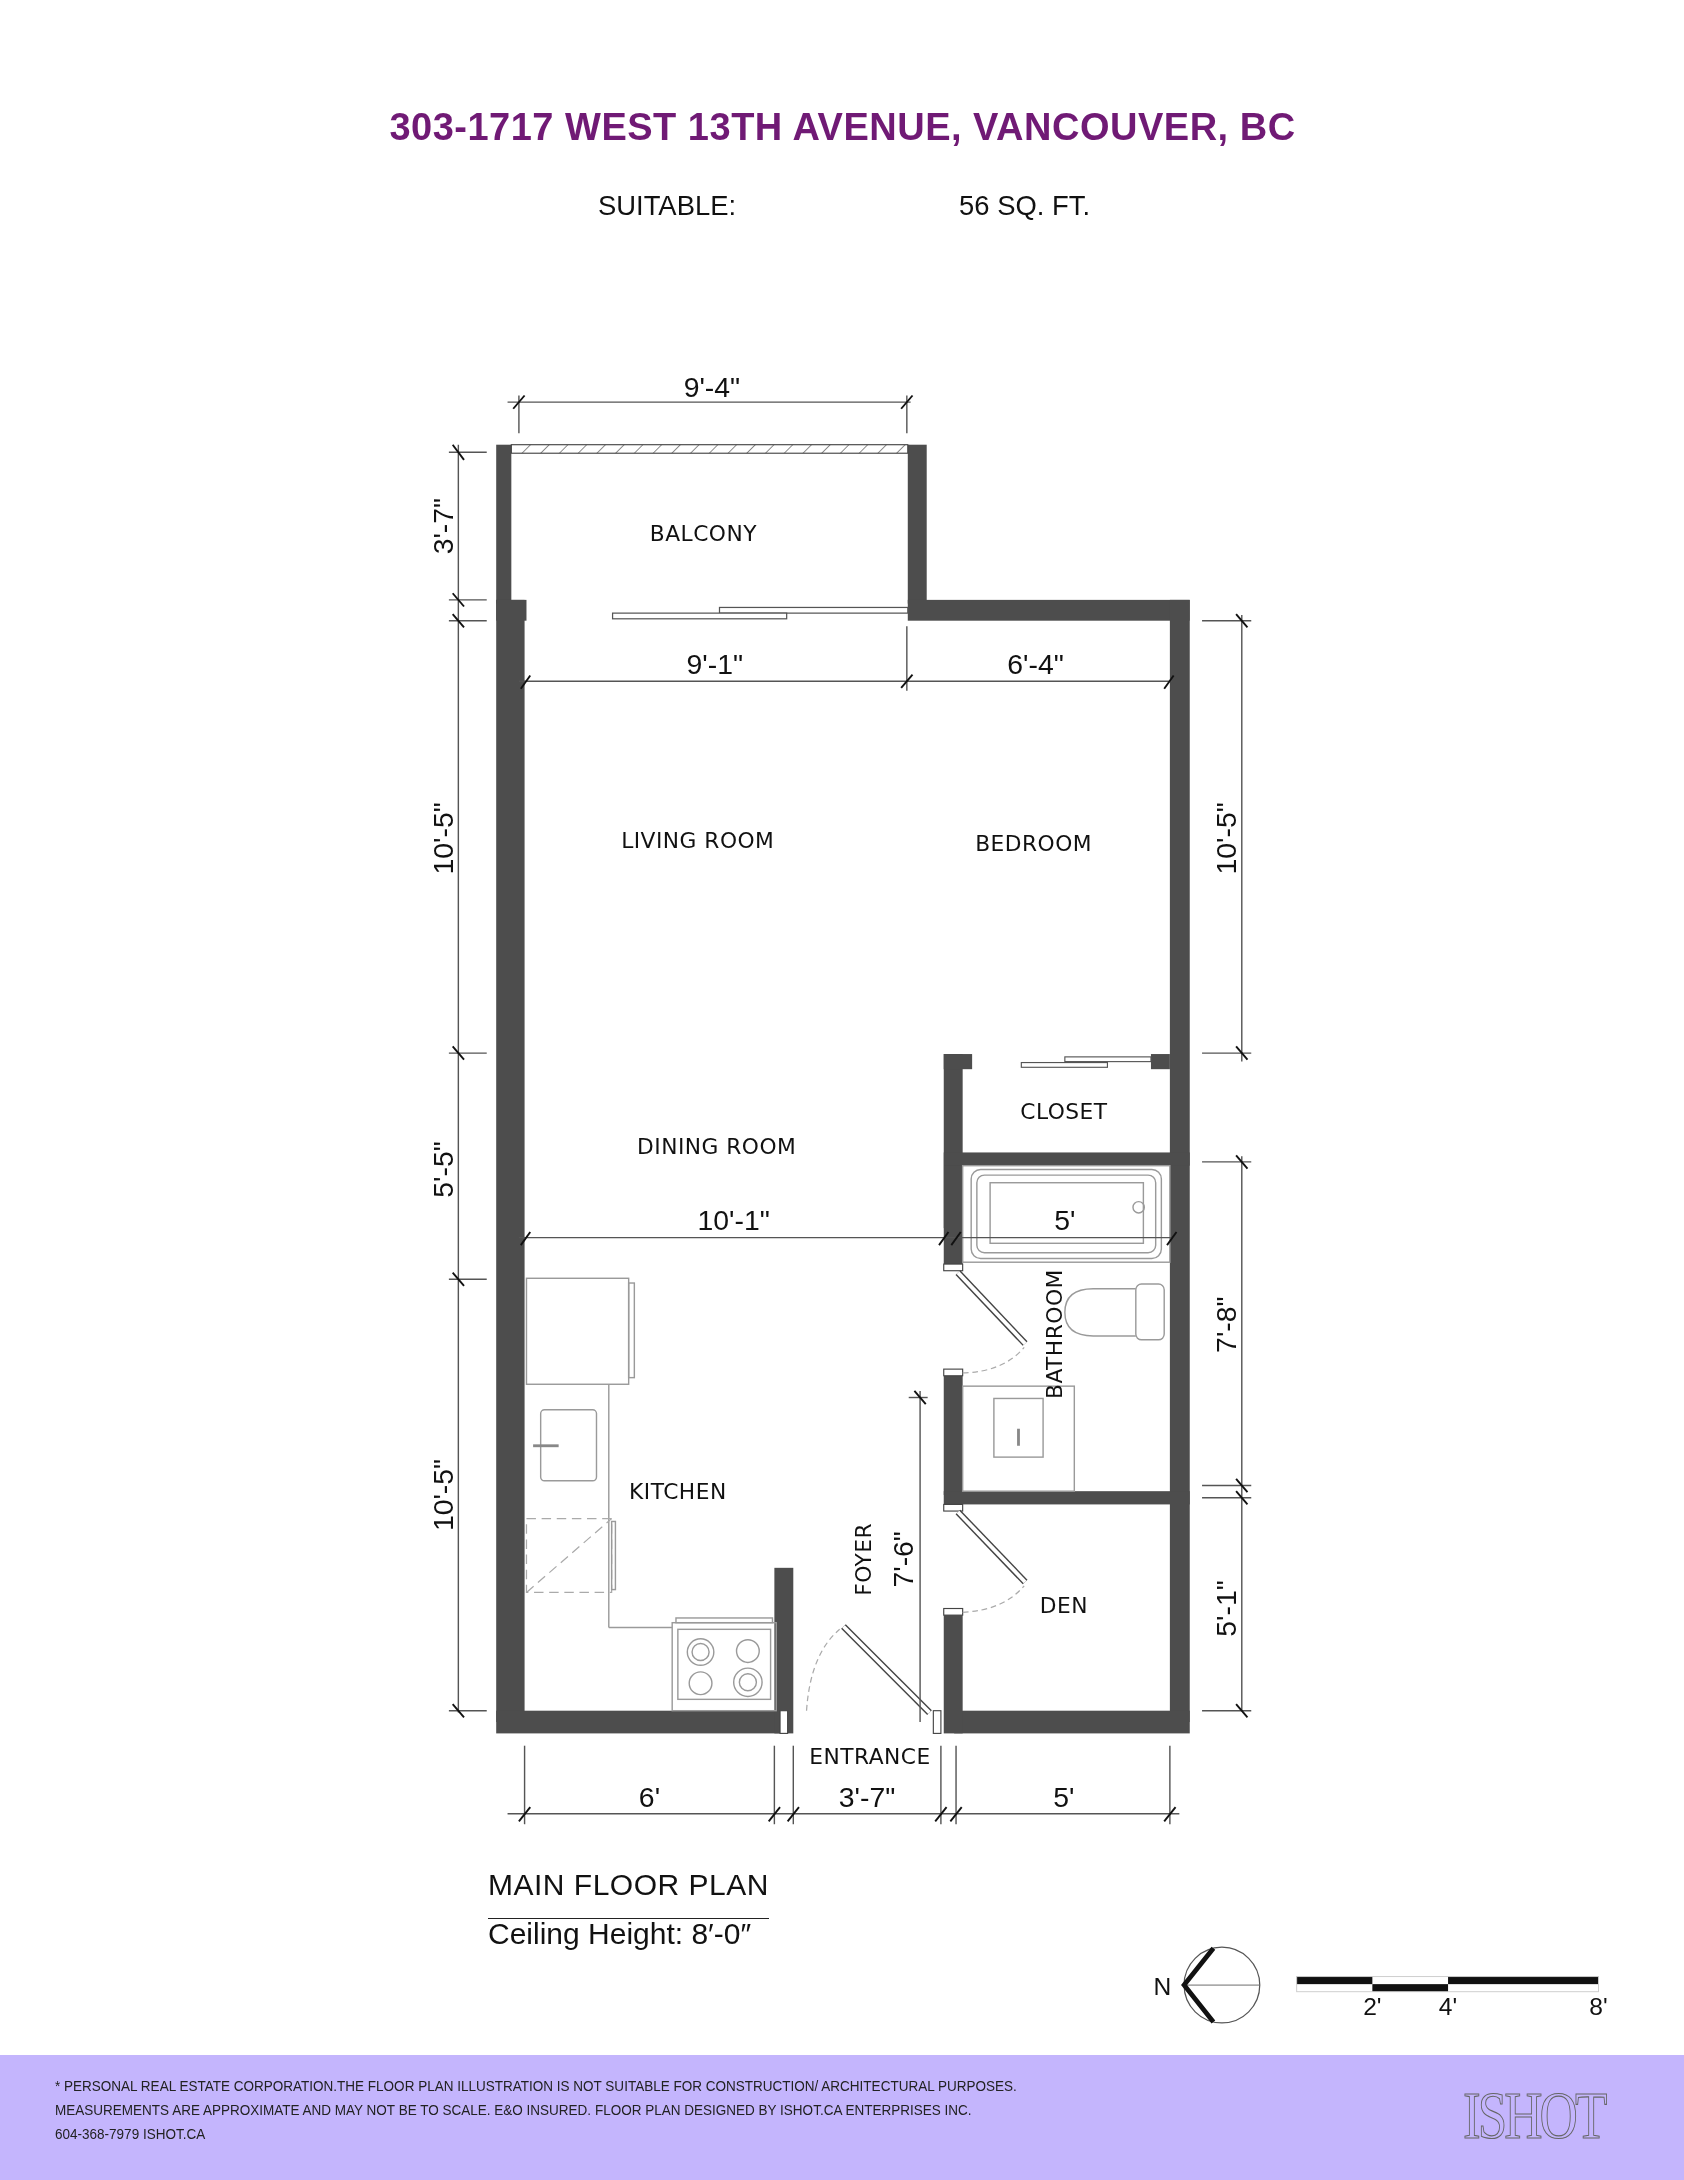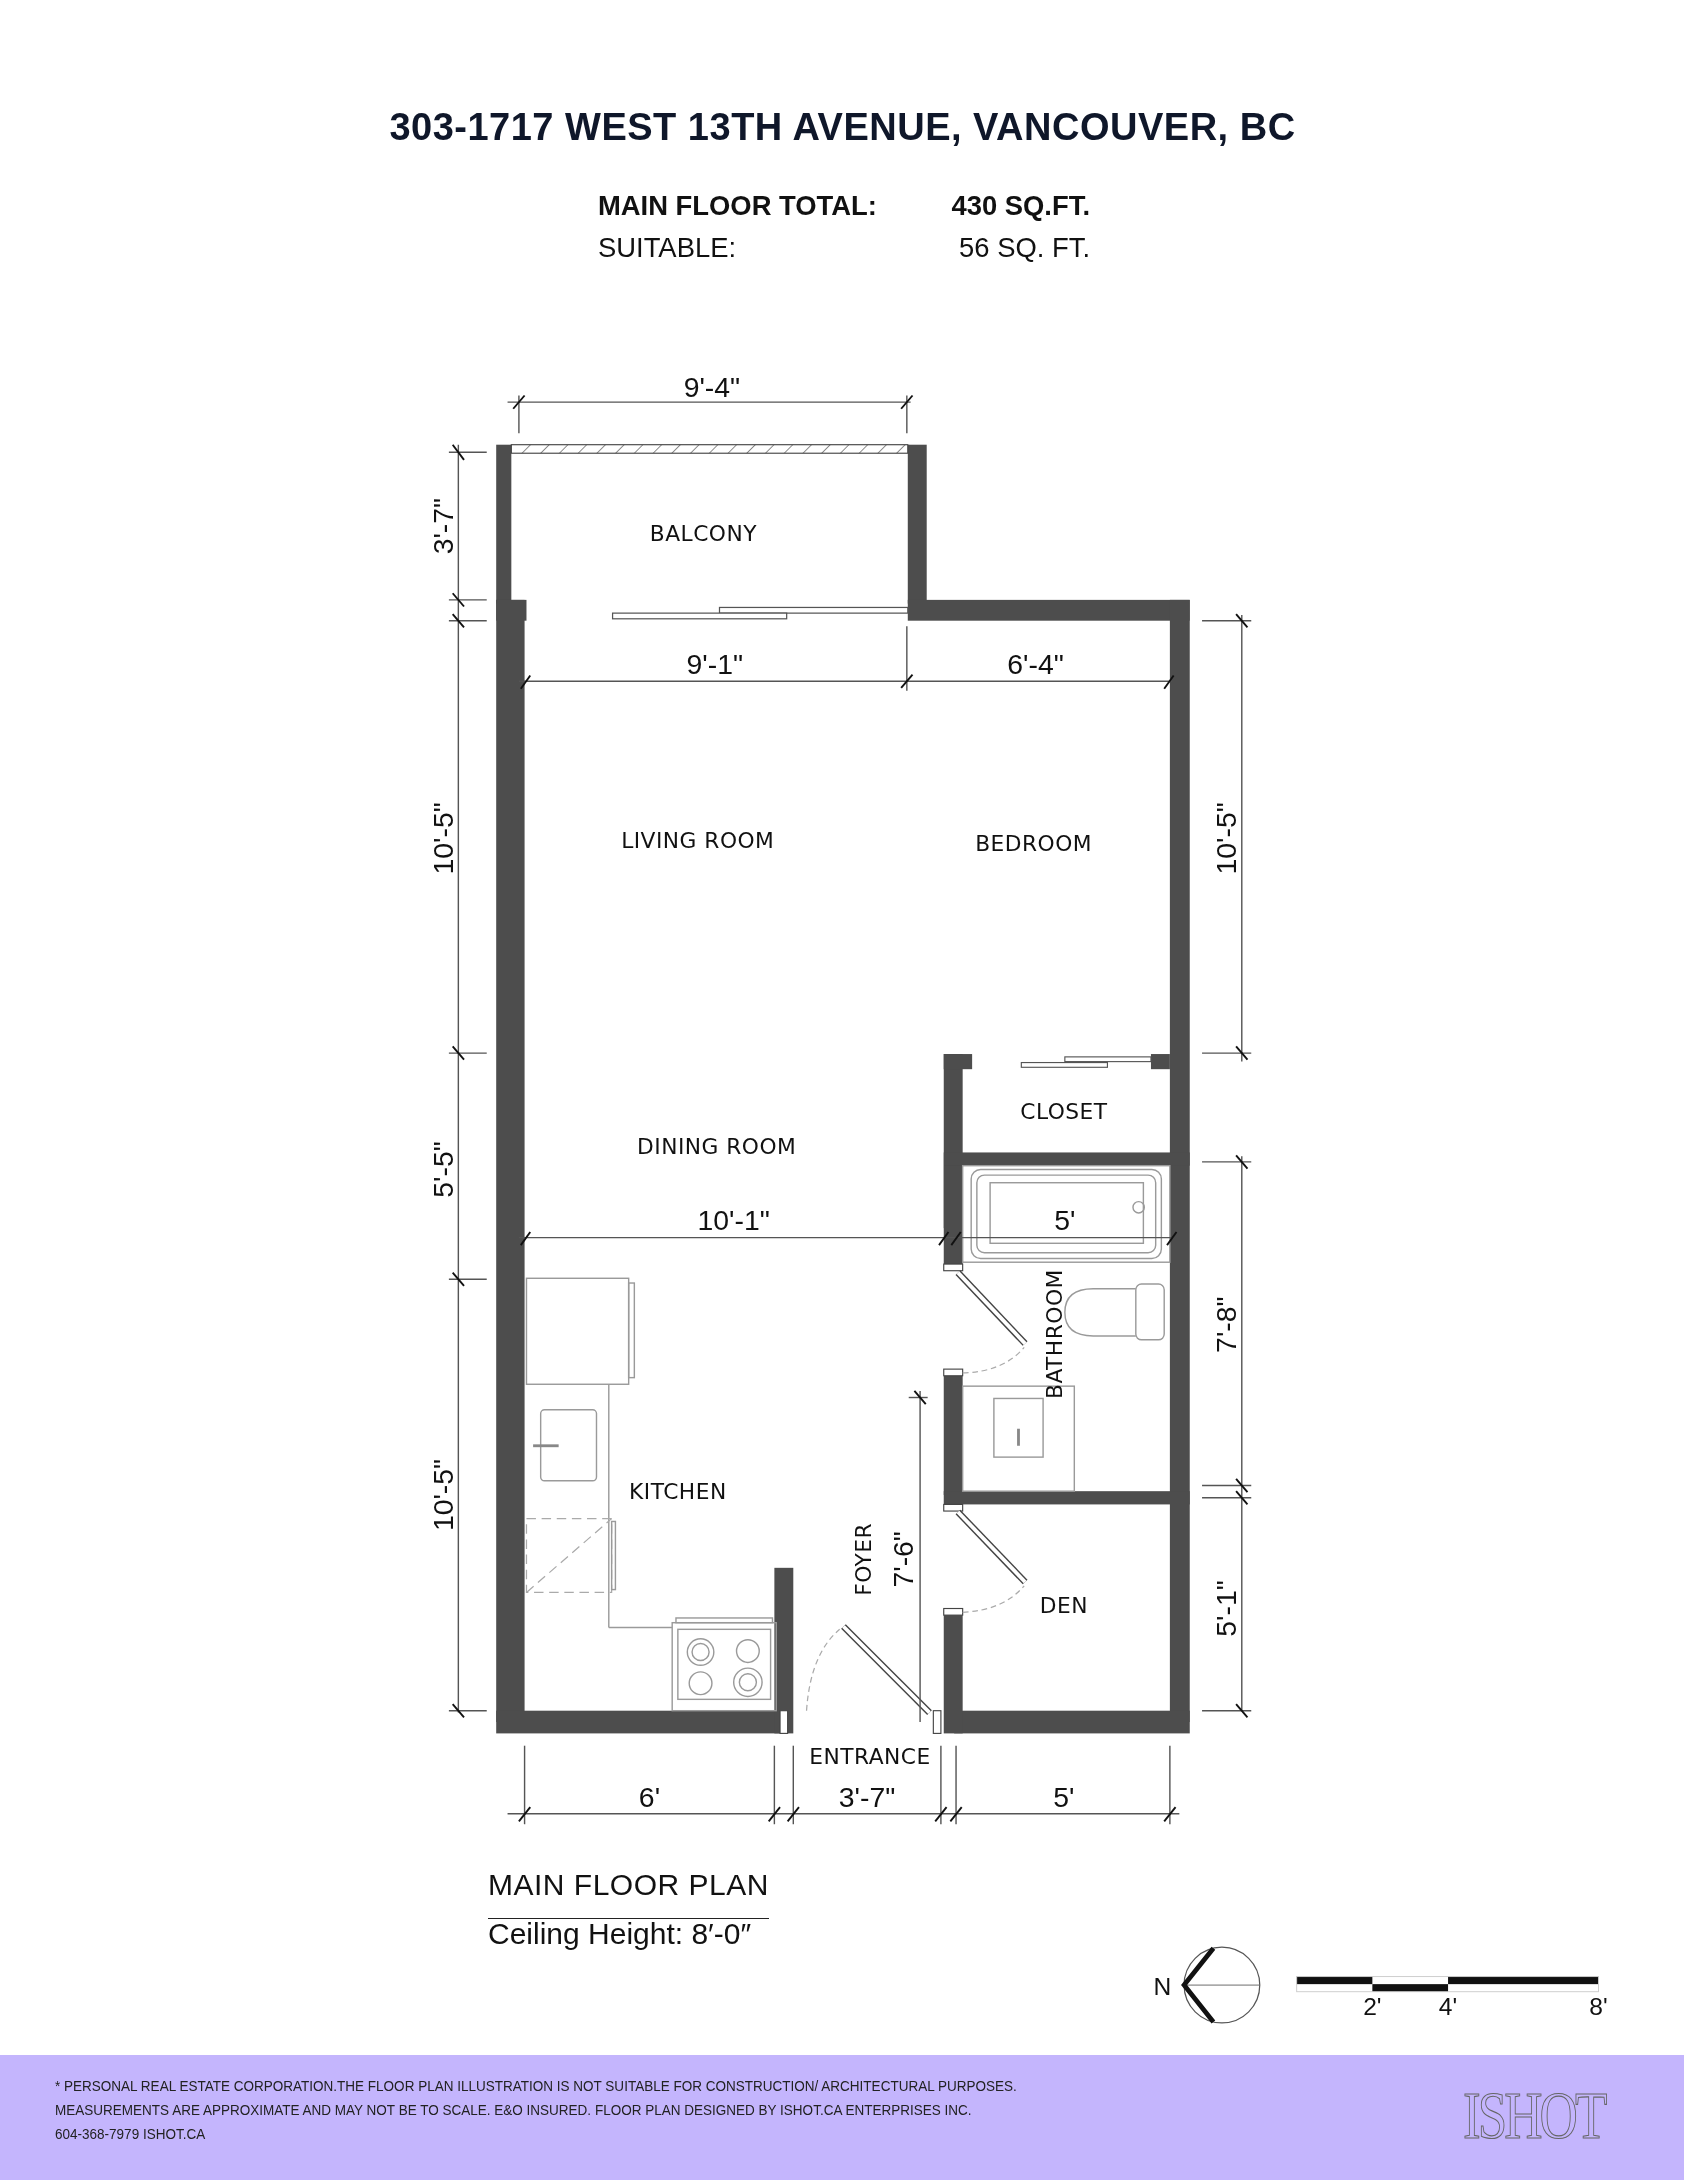--- a/index.html
+++ b/index.html
@@ -1,20 +1,20 @@
 <!DOCTYPE html>
 <html style="font-size:15px"><head>
   <meta charset="utf-8">
   <style>
     html, body { margin: 0; padding: 0; background: #ffffff; }
     body { width: 1685px; height: 2180px; position: relative; overflow: hidden;
            font-family: "Liberation Sans", "DejaVu Sans", sans-serif; color: #111; }
     .title { position: absolute; left: 0; width: 1685px; top: 106px; text-align: center;
              font-family: "Liberation Sans", sans-serif; font-weight: 700; font-size: 38px;
-             letter-spacing: 0.5px; color: #0f172a; }
+             letter-spacing: 0.5px; color: #701a75; }
     .area-table { position: absolute; left: 598px; top: 185px; font-size: 27.4px; color: #111; }
     .area-row { display: flex; height: 42px; align-items: center; }
     .area-row .lbl { width: 341px; }
     .area-row .val { width: 151px; text-align: right; }
     .area-row.bold { font-weight: 700; }
     svg.plan { position: absolute; left: 0; top: 0; }
     .plan-caption { position: absolute; left: 488px; top: 1866px; }
     .plan-caption .main { font-size: 30px; letter-spacing: 0.5px; line-height: 38px;
                           padding-bottom: 14px; border-bottom: 1.9px solid #222; }
     .plan-caption .sub { font-size: 30px; line-height: 30px; }
@@ -30,24 +30,20 @@
     .thin { stroke: #555; stroke-width: 1.5; fill: none; }
     .fix { stroke: #9a9a9a; stroke-width: 1.5; fill: none; }
     .tick { stroke: #111; stroke-width: 2; }
   </style>
 </head>
 <body>
 
 <div class="title">303-1717 WEST 13TH AVENUE, VANCOUVER, BC</div>
 
 <div class="area-table">
-  <div class="area-row bold">
-    <span class="lbl">MAIN FLOOR TOTAL:</span>
-    <span class="val">430 SQ.FT.</span>
-  </div>
   <div class="area-row">
     <span class="lbl">SUITABLE:</span>
     <span class="val">56 SQ. FT.</span>
   </div>
 </div>
 
 <svg class="plan" width="1685" height="2180" viewBox="0 0 1780 2304">
   <defs>
     <pattern id="hatch" width="14" height="14" patternUnits="userSpaceOnUse" patternTransform="rotate(45)">
       <line x1="0" y1="0" x2="0" y2="14" stroke="#444" stroke-width="1.3"></line>

